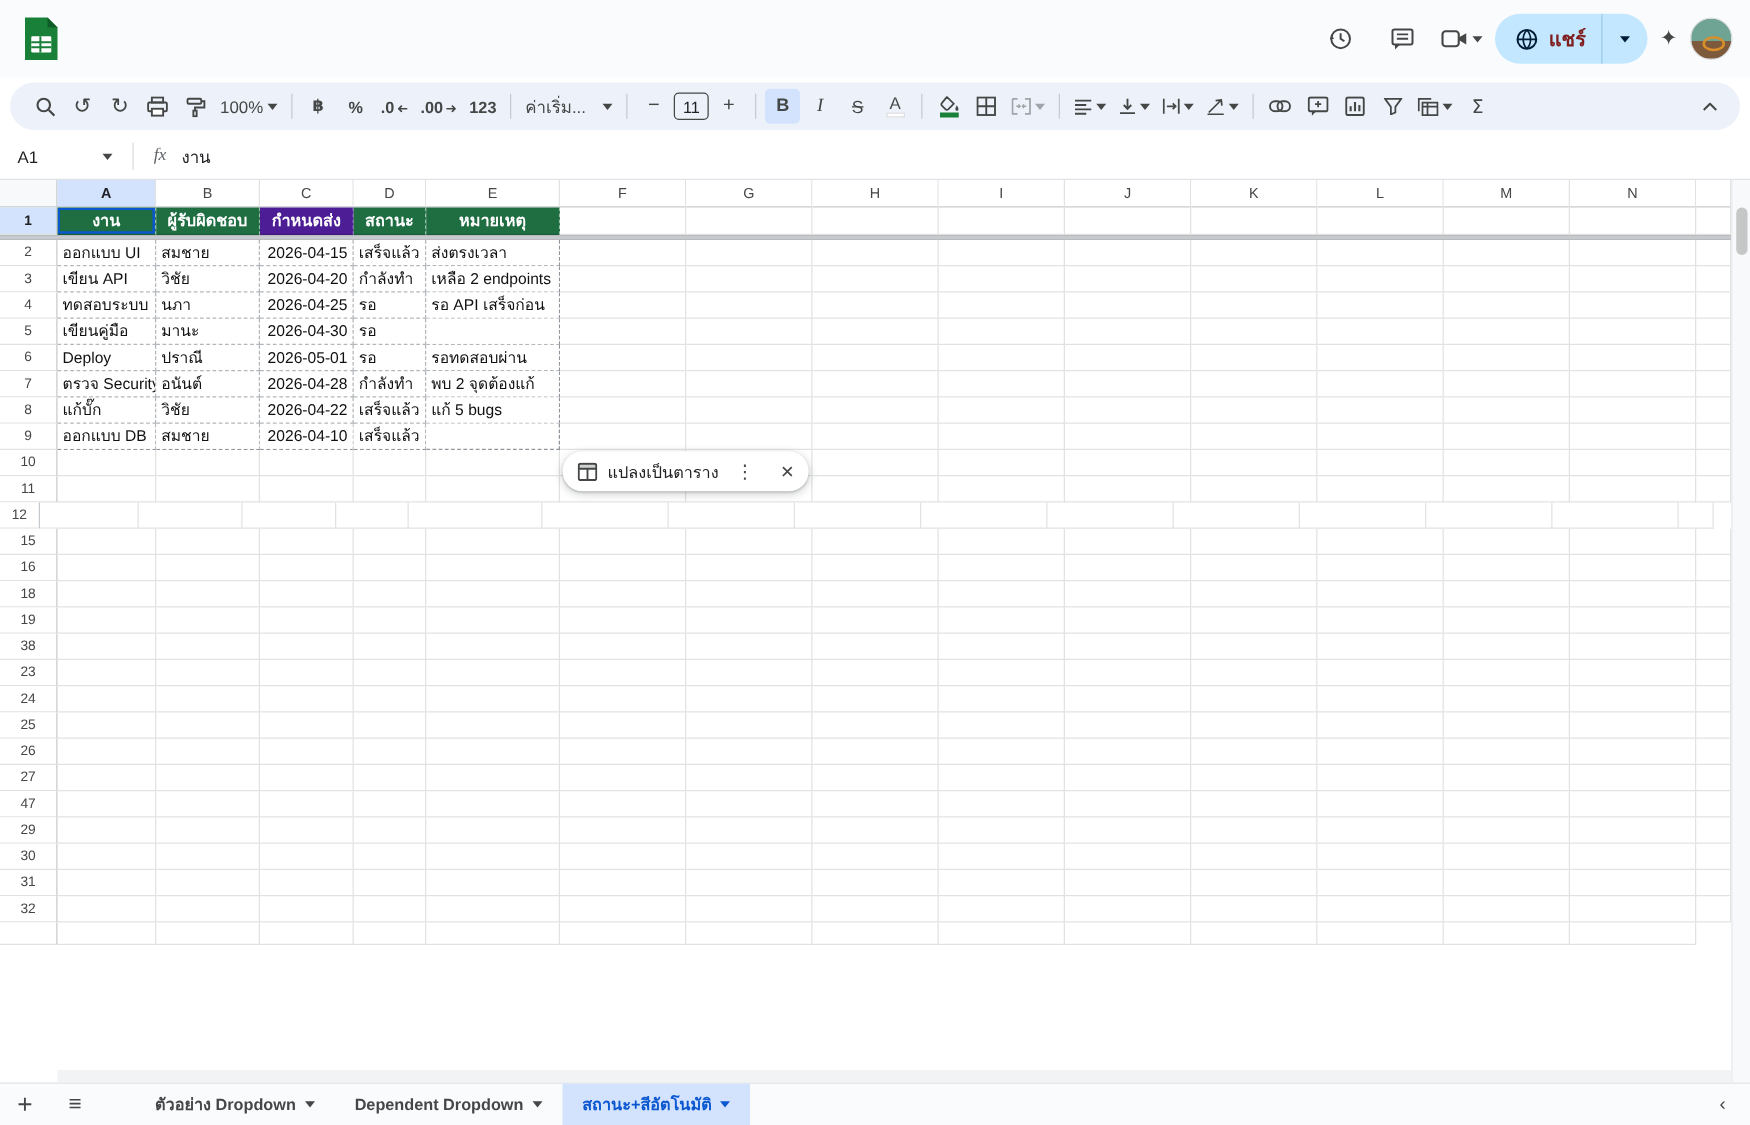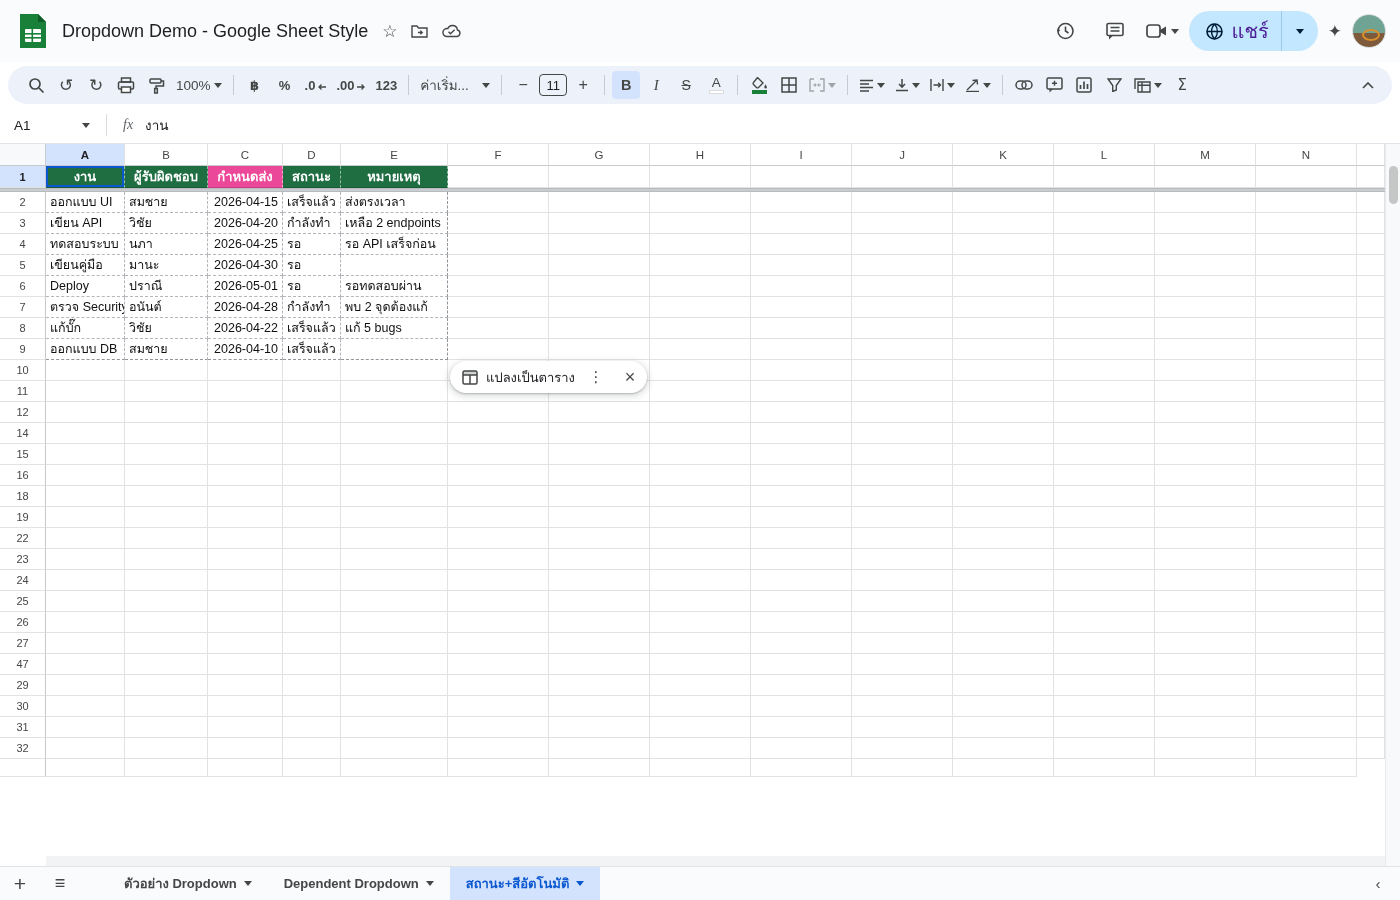--- a/index.html
+++ b/index.html
@@ -13,21 +13,21 @@
   .title-row { display:flex; align-items:center; gap:14px; height:26px; }
   .doc-title { font-size:18px; color:#1f1f1f; white-space:nowrap; }
   .title-ic { font-size:16px; color:#444746; cursor:pointer; line-height:1; }
   .menu-row { display:flex; gap:4px; height:24px; align-items:center; }
   .menu-item { font-size:13.5px; color:#202124; padding:2px 8px; border-radius:6px; cursor:pointer; }
   .top-right { position:absolute; right:0; top:0; height:62px; display:flex; align-items:center; gap:10px; padding-right:14px; }
   .tr-ic { width:40px; height:40px; display:flex; align-items:center; justify-content:center; color:#444746; cursor:pointer; }
   .cam-group { display:flex; align-items:center; gap:2px; cursor:pointer; }
   .share-pill { height:40px; background:#c2e7ff; border-radius:20px; display:flex; align-items:center; cursor:pointer; }
   .share-main { display:flex; align-items:center; gap:8px; padding:0 12px 0 16px; height:100%; }
-  .share-label { font-size:20px; font-weight:400; color:#4c1d95; }
+  .share-label { font-size:16px; font-weight:700; color:#7f1d1d; }
   .share-sep { width:1px; height:40px; background:#7fb8dd; opacity:.6; }
   .share-caret { padding:0 14px; height:100%; display:flex; align-items:center; }
   .sparkle { font-size:22px; color:#444746; }
   .avatar { width:34px; height:34px; border-radius:50%; background:linear-gradient(#6fa393 0 55%, #7d5a3c 55% 100%); border:1px solid #dadce0; position:relative; overflow:hidden; cursor:pointer; }
   .avatar::after { content:""; position:absolute; left:9px; bottom:6px; width:14px; height:8px; border:2px solid #d98f2b; border-radius:50%; }
 
   .caret-dn { width:0; height:0; border-left:4px solid transparent; border-right:4px solid transparent; border-top:5px solid #444746; display:inline-block; }
   .caret-dn.blue { border-top-color:#0b57d0; }
   .caret-dn.dk { border-top-color:#001d35; }
 
@@ -95,32 +95,20 @@
 <div class="topbar">
   <svg class="logo" viewBox="0 0 30 38">
     <path d="M2 2 h18 l8 8 v26 h-26 z" fill="#188038" rx="3"></path>
     <path d="M20 2 l8 8 h-8 z" fill="#0e5c28"></path>
     <rect x="7" y="17" width="16" height="13" fill="#fff" rx="1"></rect>
     <rect x="7" y="21" width="16" height="1.6" fill="#188038"></rect>
     <rect x="7" y="25" width="16" height="1.6" fill="#188038"></rect>
     <rect x="13.5" y="17" width="1.6" height="13" fill="#188038"></rect>
   </svg>
   <div class="title-wrap">
-    <div class="title-row">
-      <span class="doc-title">Dropdown Demo - Google Sheet Style</span>
-      <span class="title-ic uni">☆</span>
-      <svg class="title-ic" width="17" height="14" viewBox="0 0 17 14">
-          <path d="M1 2 h5 l1.5 2 H16 v9 H1z" fill="none" stroke="#444746" stroke-width="1.4"></path>
-          <path d="M7 8.5 h4 m-1.7-1.9 l2 1.9 -2 1.9" fill="none" stroke="#444746" stroke-width="1.3"></path>
-        </svg>
-      <svg class="title-ic" width="19" height="14" viewBox="0 0 19 14">
-          <path d="M5 12.5 a4 4 0 1 1 .8-7.9 a5 5 0 0 1 9.6 1.4 a3.3 3.3 0 0 1-.9 6.5 z" fill="none" stroke="#444746" stroke-width="1.4"></path>
-          <path d="M6.5 7.8 l2 2 L12.6 5.8" fill="none" stroke="#444746" stroke-width="1.4"></path>
-        </svg>
-    </div>
   </div>
   <div class="top-right">
     <span class="tr-ic">
       <svg width="22" height="22" viewBox="0 0 22 22">
           <circle cx="11.5" cy="11" r="7.5" fill="none" stroke="#444746" stroke-width="1.6"></circle>
           <path d="M11.5 6.5 V11 l3 2" fill="none" stroke="#444746" stroke-width="1.6"></path>
           <path d="M4 8 l-1 3.5 3.3-.6" fill="#444746"></path>
         </svg>
     </span>
     <span class="tr-ic">
@@ -332,21 +320,21 @@
       <div class="g-colh" style="width:101px">K</div>
       <div class="g-colh" style="width:101px">L</div>
       <div class="g-colh" style="width:101px">M</div>
       <div class="g-colh" style="width:101px">N</div>
       <div class="g-colh" style="width:28px"></div>
     </div>
     <div class="g-row" style="height:22px">
       <div class="g-rowh sel" style="width:46px">1</div>
       <div class="g-cell hd selcell" style="width:79px;background:#1e6e42;">งาน</div>
       <div class="g-cell hd" style="width:83px;background:#1e6e42;">ผู้รับผิดชอบ</div>
-      <div class="g-cell hd" style="width:75px;background:#ec4899;">กำหนดส่ง</div>
+      <div class="g-cell hd" style="width:75px;background:#4c1d95;">กำหนดส่ง</div>
       <div class="g-cell hd" style="width:58px;background:#1e6e42;">สถานะ</div>
       <div class="g-cell hd rng-edge" style="width:107px;background:#1e6e42;">หมายเหตุ</div>
       <div class="g-cell" style="width:101px;"></div>
       <div class="g-cell" style="width:101px;"></div>
       <div class="g-cell" style="width:101px;"></div>
       <div class="g-cell" style="width:101px;"></div>
       <div class="g-cell" style="width:101px;"></div>
       <div class="g-cell" style="width:101px;"></div>
       <div class="g-cell" style="width:101px;"></div>
       <div class="g-cell" style="width:101px;"></div>
@@ -528,39 +516,21 @@
       <div class="g-cell" style="width:101px;"></div>
       <div class="g-cell" style="width:101px;"></div>
       <div class="g-cell" style="width:101px;"></div>
       <div class="g-cell" style="width:101px;"></div>
       <div class="g-cell" style="width:101px;"></div>
       <div class="g-cell" style="width:101px;"></div>
       <div class="g-cell" style="width:101px;"></div>
       <div class="g-cell" style="width:28px"></div>
     </div>
     <div class="g-row" style="height:21px">
-      <div class="g-rowh" style="width:46px">12</div>
-      <div class="g-cell" style="width:79px;"></div>
-      <div class="g-cell" style="width:83px;"></div>
-      <div class="g-cell" style="width:75px;"></div>
-      <div class="g-cell" style="width:58px;"></div>
-      <div class="g-cell" style="width:107px;"></div>
-      <div class="g-cell" style="width:101px;"></div>
-      <div class="g-cell" style="width:101px;"></div>
-      <div class="g-cell" style="width:101px;"></div>
-      <div class="g-cell" style="width:101px;"></div>
-      <div class="g-cell" style="width:101px;"></div>
-      <div class="g-cell" style="width:101px;"></div>
-      <div class="g-cell" style="width:101px;"></div>
-      <div class="g-cell" style="width:101px;"></div>
-      <div class="g-cell" style="width:101px;"></div>
-      <div class="g-cell" style="width:28px"></div>
-    </div>
-    <div class="g-row" style="height:21px">
-      <div class="g-rowh" style="width:46px">14</div>
+      <div class="g-rowh" style="width:32px">12</div>
       <div class="g-cell" style="width:79px;"></div>
       <div class="g-cell" style="width:83px;"></div>
       <div class="g-cell" style="width:75px;"></div>
       <div class="g-cell" style="width:58px;"></div>
       <div class="g-cell" style="width:107px;"></div>
       <div class="g-cell" style="width:101px;"></div>
       <div class="g-cell" style="width:101px;"></div>
       <div class="g-cell" style="width:101px;"></div>
       <div class="g-cell" style="width:101px;"></div>
       <div class="g-cell" style="width:101px;"></div>
@@ -636,21 +606,21 @@
       <div class="g-cell" style="width:101px;"></div>
       <div class="g-cell" style="width:101px;"></div>
       <div class="g-cell" style="width:101px;"></div>
       <div class="g-cell" style="width:101px;"></div>
       <div class="g-cell" style="width:101px;"></div>
       <div class="g-cell" style="width:101px;"></div>
       <div class="g-cell" style="width:101px;"></div>
       <div class="g-cell" style="width:28px"></div>
     </div>
     <div class="g-row" style="height:21px">
-      <div class="g-rowh" style="width:46px">22</div>
+      <div class="g-rowh" style="width:46px">38</div>
       <div class="g-cell" style="width:79px;"></div>
       <div class="g-cell" style="width:83px;"></div>
       <div class="g-cell" style="width:75px;"></div>
       <div class="g-cell" style="width:58px;"></div>
       <div class="g-cell" style="width:107px;"></div>
       <div class="g-cell" style="width:101px;"></div>
       <div class="g-cell" style="width:101px;"></div>
       <div class="g-cell" style="width:101px;"></div>
       <div class="g-cell" style="width:101px;"></div>
       <div class="g-cell" style="width:101px;"></div>

